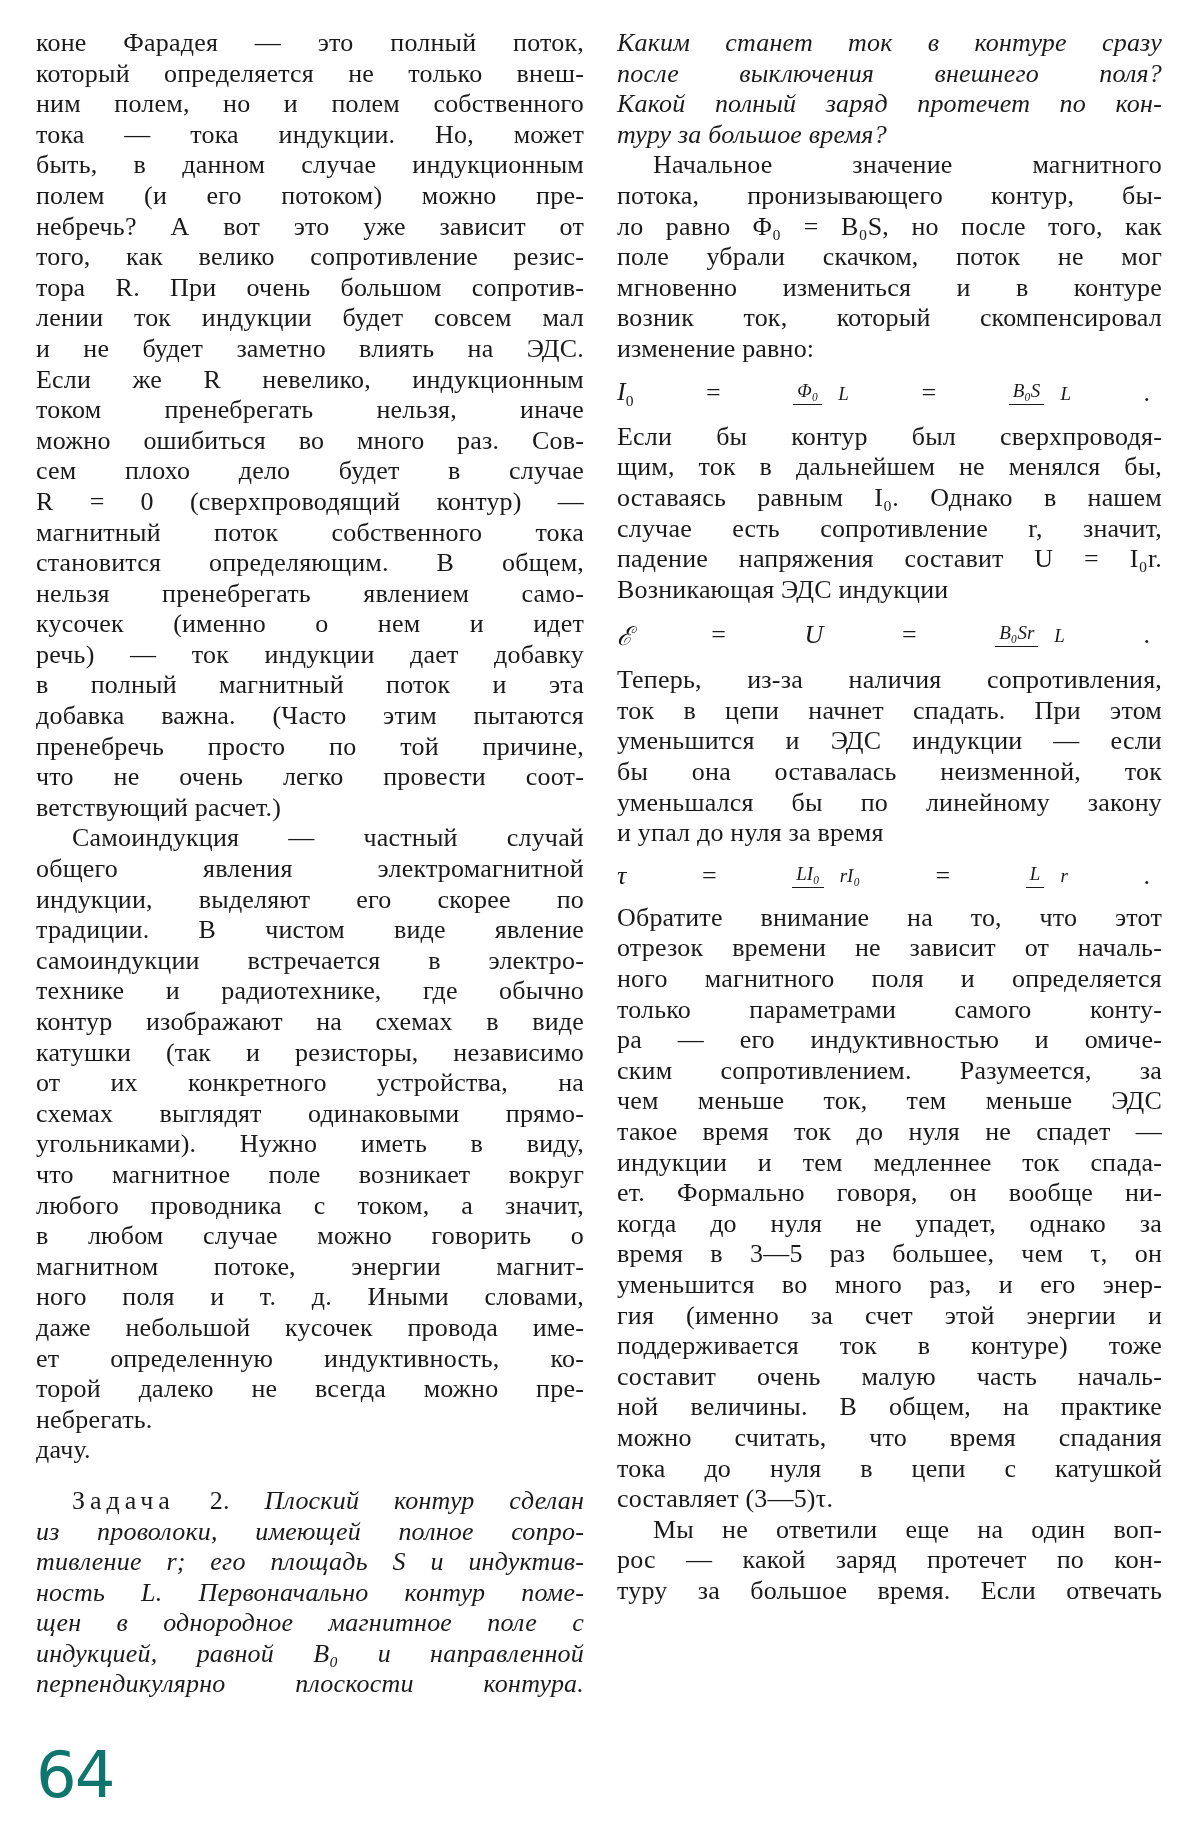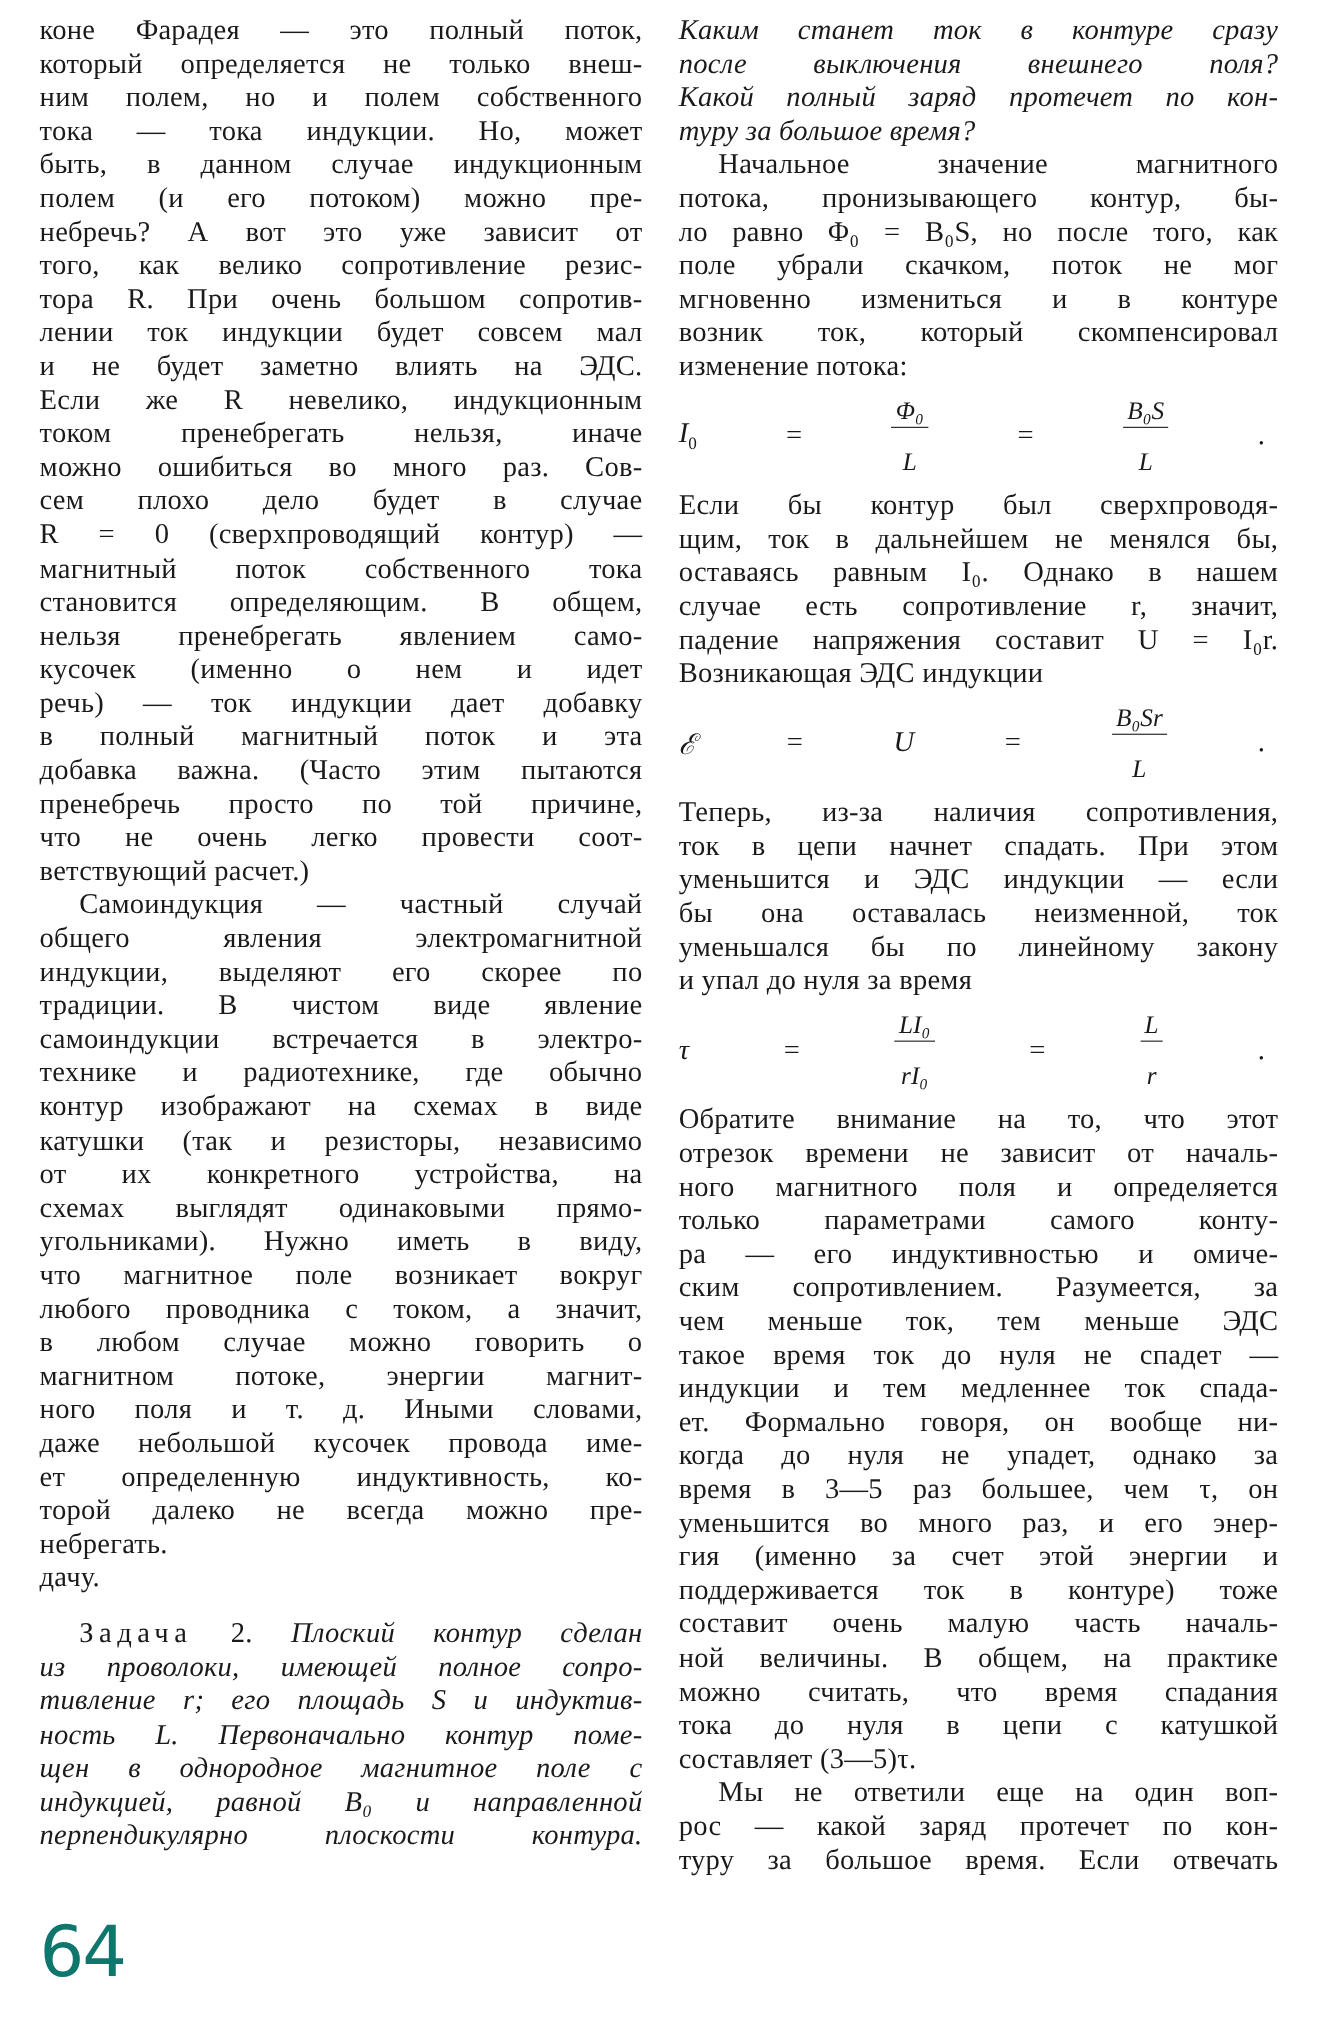--- a/index.html
+++ b/index.html
@@ -2,43 +2,43 @@
 <html><head>
   <meta charset="utf-8">
   <style>
     html, body { margin: 0; padding: 0; background: #ffffff; }
     body {
       width: 1200px; height: 1838px; position: relative; overflow: hidden;
       font-family: "Liberation Serif", "DejaVu Serif", serif;
       color: #1a1a1a;
     }
     .col {
-      position: absolute; top: 12px;
+      position: absolute; top: 28px;
     }
     #col-left { left: 36px; width: 548px; }
     #col-right { left: 617px; width: 545px; }
     .line {
       display: block; height: 30.6px; line-height: 30.6px;
       font-size: 26px; white-space: nowrap;
       text-align: justify; text-align-last: justify;
       letter-spacing: 0.2px;
     }
     .line.last { text-align-last: left; }
     .line.indent { padding-left: 36px; }
     .italic { font-style: italic; }
     .spaced { letter-spacing: 5px; }
     .gap-md { height: 20px; }
     .formula {
       display: flex; justify-content: space-between; align-items: center;
       font-size: 26px; font-style: italic; margin: 12px 0;
     }
     .formula .op { font-style: normal; margin: 0 12px; }
     .frac {
-      display: inline-flex; flex-direction: column; align-items: center;
-      font-size: 23px; line-height: 1.1; gap: 16px;
+      display: inline-flex; align-items: center;
+      font-size: 19px; line-height: 1.1; gap: 16px;
     }
     .frac .num { padding: 0 4px 2px; border-bottom: 1.5px solid #1a1a1a; }
     .frac .den { padding-top: 2px; }
     sub { font-size: 0.6em; font-style: normal; }
     .page-number {
       position: absolute; left: 36px; top: 1738px;
       font-family: "DejaVu Sans", sans-serif; font-size: 64px;
       color: #0f766e; letter-spacing: -2px;
     }
   </style>
@@ -124,21 +124,21 @@
       <div class="line">Какой полный заряд протечет по кон-</div>
       <div class="line last">туру за большое время?</div>
     </div>
   <div id="right-p1">
       <div class="line indent">Начальное значение магнитного</div>
       <div class="line">потока, пронизывающего контур, бы-</div>
       <div class="line">ло равно Φ₀ = B₀S, но после того, как</div>
       <div class="line">поле убрали скачком, поток не мог</div>
       <div class="line">мгновенно измениться и в контуре</div>
       <div class="line">возник ток, который скомпенсировал</div>
-      <div class="line last">изменение потока:</div>
+      <div class="line last">изменение равно:</div>
     </div>
 
   <div class="formula">
     <span><span>I</span><sub>0</sub></span>
     <span class="op">=</span>
     <span class="frac">
       <span class="num">Φ₀</span>
       <span class="den">L</span>
     </span>
     <span class="op">=</span>

